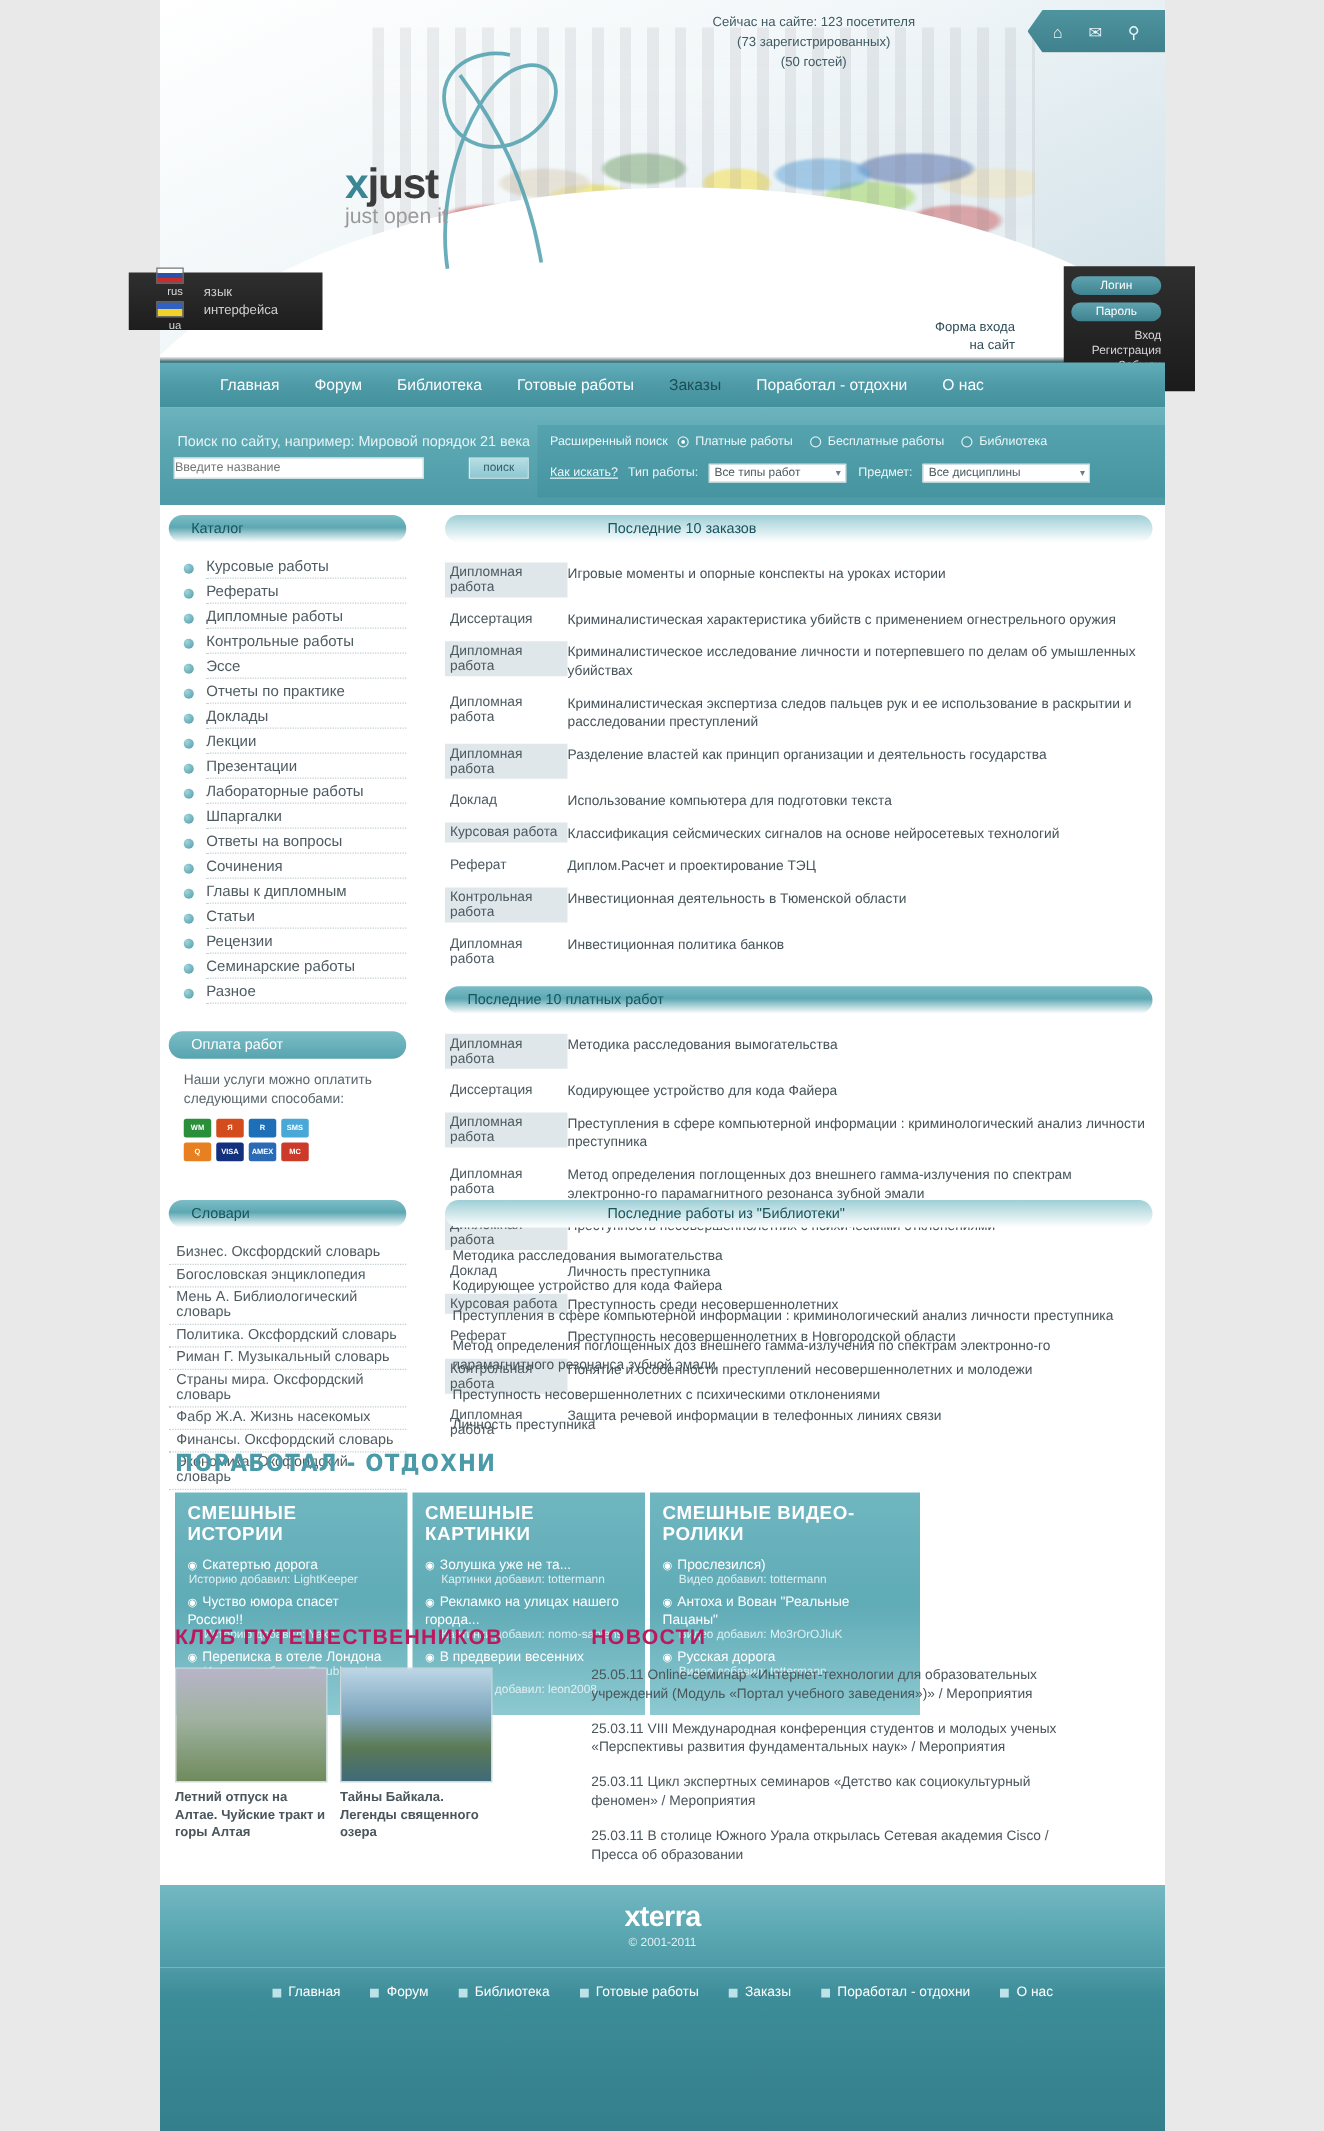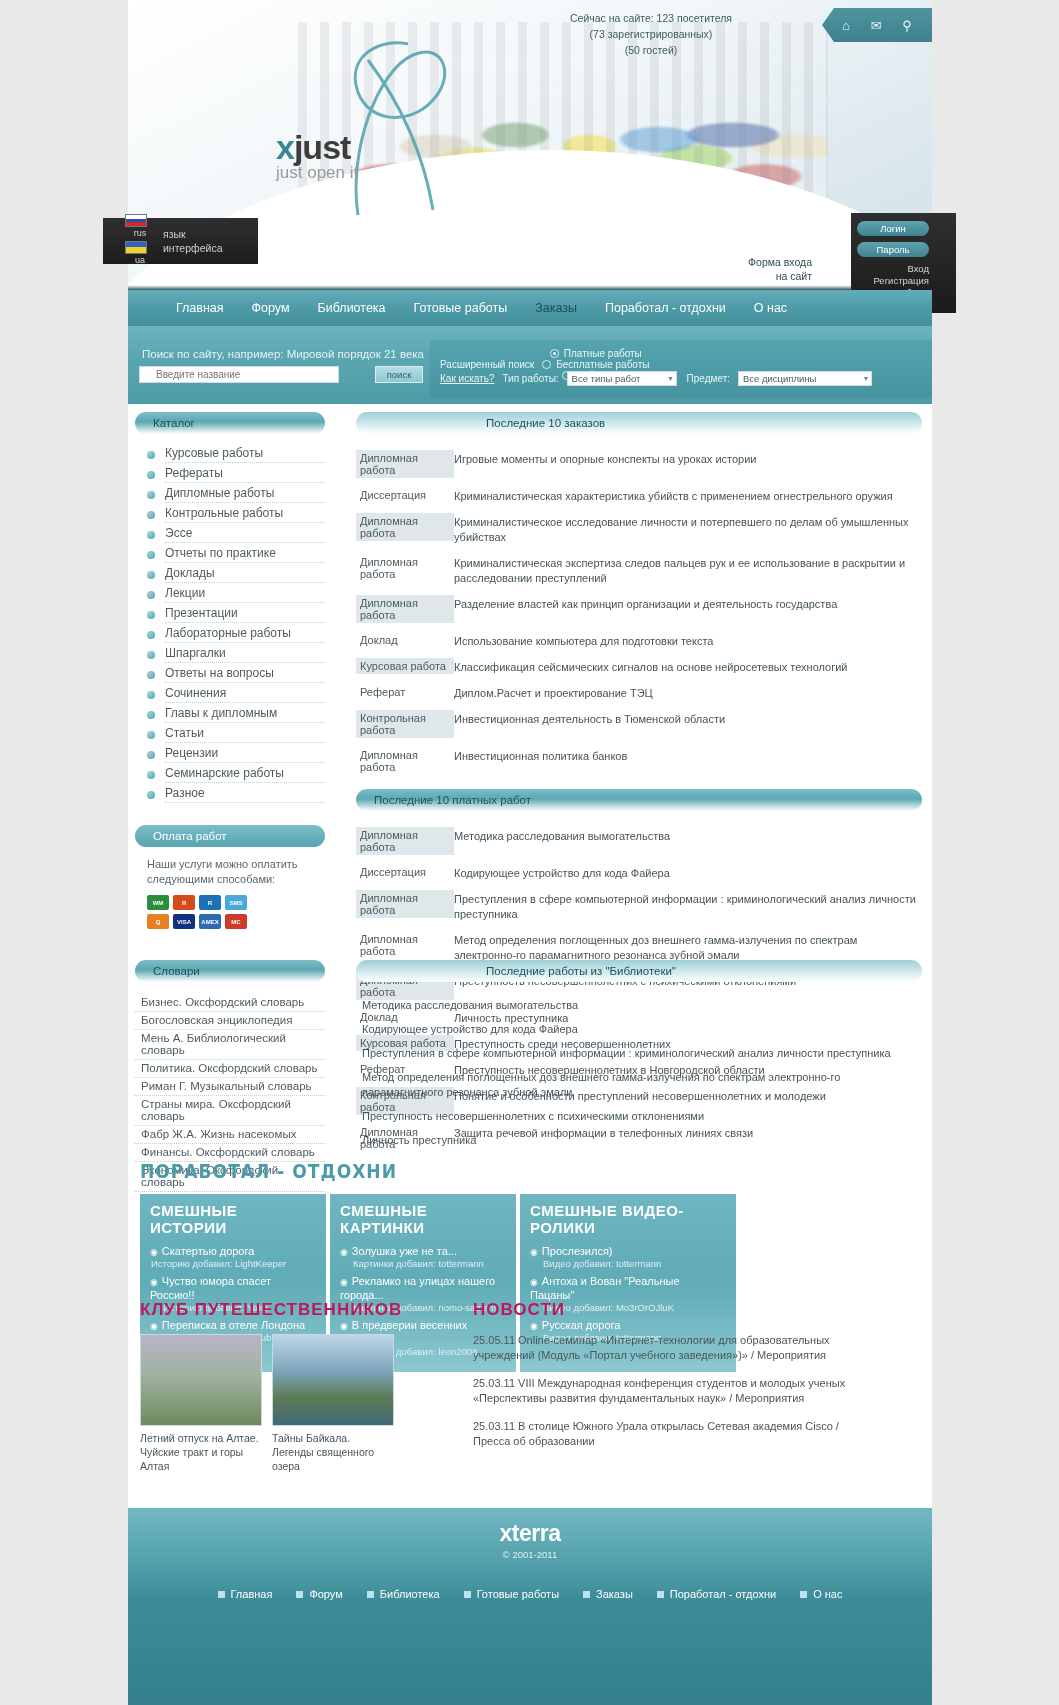--- a/index.html
+++ b/index.html
@@ -117,21 +117,21 @@
 
   
   .searchbar {
     position:absolute; left:0; top:326px; width:804px; height:78px;
     background:linear-gradient(180deg,#6cb3bd 0%,#5aa6b1 40%,#4e9aa6 100%);
   }
   .searchbar .hint { position:absolute; left:14px; top:22px; color:#e4f3f6; font-size:11.5px; }
   .search-input {
     position:absolute; left:11px; top:40px; width:200px; height:17px;
     background:#fff; border:1px solid #cfdfe3; font-size:10px; color:#9aa6ab;
-    padding:1px 16px; line-height:15px;
+    padding:1px 0; line-height:15px;
   }
   .search-btn {
     position:absolute; left:247px; top:40px; width:48px; height:17px;
     background:linear-gradient(180deg,#b7dde4,#8ec7d1); border:1px solid #d7edf1;
     font-size:9.5px; color:#2d5f69; display:flex; align-items:center; justify-content:center;
   }
   .adv-panel { position:absolute; left:302px; top:14px; width:502px; height:58px;
     background:linear-gradient(180deg,#54a3af,#46949f); }
   .adv-row1 { position:absolute; left:10px; top:8px; display:flex; align-items:center; }
   .adv-row2 { position:absolute; left:10px; top:31px; display:flex; align-items:center; }
@@ -194,21 +194,21 @@
   .bullet { color:#ffffff; font-size:9px; margin-right:4px; }
 
   
   .bottom { position:absolute; left:0; top:1300px; width:804px; }
   .sect-title { font-size:17px; color:#be185d; font-weight:bold; letter-spacing:1px; }
   .travel { position:absolute; left:12px; top:0; width:270px; }
   .thumbs { display:flex; gap:10px; margin-top:14px; }
   .thumb { width:122px; height:92px; border:1px solid #cdd8dc; }
   .th1 { background:linear-gradient(180deg,#b7b4c8 0%,#9fb2a0 45%,#6f8a5c 100%); }
   .th2 { background:linear-gradient(180deg,#bcd6e6 0%,#7fa6bd 40%,#5b7a55 70%,#3f6a7a 100%); }
-  .th-cap { font-size:10.5px; color:#4a565b; line-height:14px; margin-top:5px; width:122px; font-weight:normal;}
+  .th-cap { font-size:10.5px; color:#4a565b; line-height:14px; margin-top:5px; width:122px; font-weight:bold;}
   .news { position:absolute; left:345px; top:0; width:400px; }
   .news-item { font-size:11px; color:#4a565b; line-height:15px; margin-top:13px; }
 
   
   .footer {
     position:absolute; left:0; top:1508px; width:804px; height:66px;
     background:linear-gradient(180deg,#73b8c2 0%,#5aa7b2 60%,#4e9aa6 100%);
     text-align:center; padding-top:12px;
   }
   .footer .flogo { font-size:23px; color:#ffffff; font-weight:bold; letter-spacing:-.5px; }
@@ -294,21 +294,21 @@
     </div>
 
   <div class="searchbar">
     <div class="hint">Поиск по сайту, например: Мировой порядок 21 века</div>
     <input class="search-input" placeholder="Введите название" style="">
     <div class="search-btn">поиск</div>
 
     <div class="adv-panel">
       <div class="adv-row1">
         <span class="adv-lbl">Расширенный поиск</span>
-        <span id="radios" style="display:flex;align-items:center;flex-direction:column;">
+        <span id="radios" style="display:flex;align-items:center;">
             <span style="display: inline-flex; align-items: center;">
               <span class="radio on"></span>
               <span class="radio-lbl">Платные работы</span>
             </span>
             <span style="display: inline-flex; align-items: center;">
               <span class="radio"></span>
               <span class="radio-lbl">Бесплатные работы</span>
             </span>
             <span style="display: inline-flex; align-items: center;">
               <span class="radio"></span>
@@ -612,20 +612,21 @@
           <div class="thumb th2"></div>
           <div class="th-cap">Тайны Байкала. Легенды священного озера</div>
         </div>
       </div>
     </div>
     <div class="news">
       <div class="sect-title">НОВОСТИ</div>
       <div id="news-list">
           <div class="news-item">25.05.11 Online-семинар «Интернет-технологии для образовательных учреждений (Модуль «Портал учебного заведения»)» / Мероприятия</div>
           <div class="news-item">25.03.11 VIII Международная конференция студентов и молодых ученых «Перспективы развития фундаментальных наук» / Мероприятия</div>
+          <div class="news-item">25.03.11 Цикл экспертных семинаров «Детство как социокультурный феномен» / Мероприятия</div>
           <div class="news-item">25.03.11 В столице Южного Урала открылась Сетевая академия Cisco / Пресса об образовании</div>
         </div>
     </div>
   </div>
 
   <div class="footer">
     <div class="flogo">xterra</div>
     <div class="fcopy">© 2001-2011</div>
   </div>
   <div class="footnav" id="footnav">

